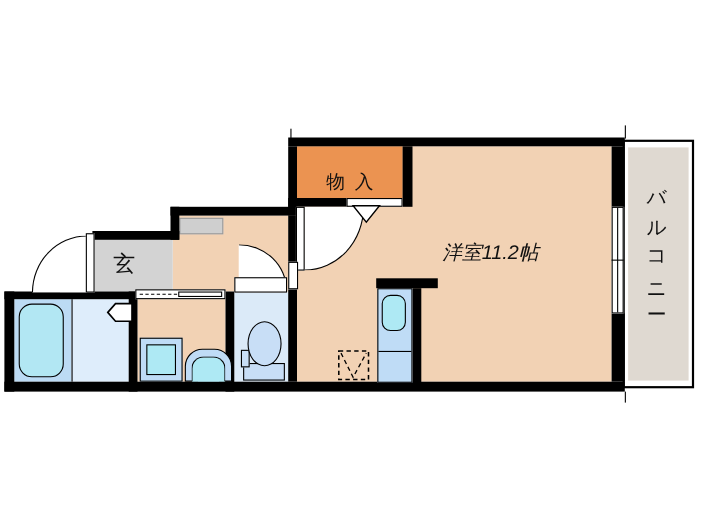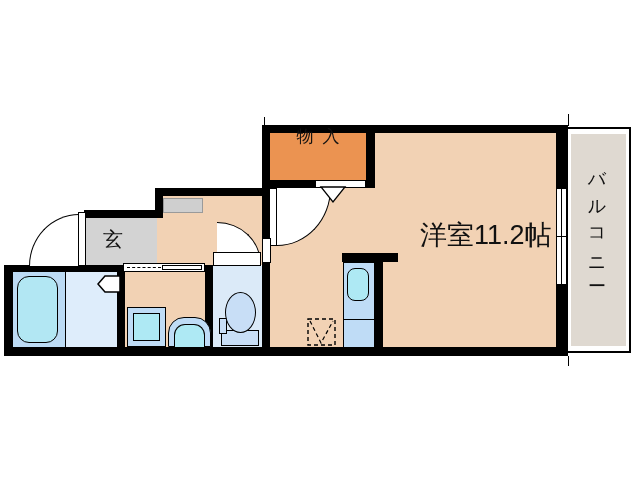--- a/index.html
+++ b/index.html
@@ -95,18 +95,18 @@
 
   <div class="abs" style="left:343px;top:262px;width:32px;height:86px;background:#BFDCF6;border:1px solid #000;box-sizing:border-box;"></div>
   <div class="abs" style="left:344px;top:319px;width:30px;height:1px;background:#000;"></div>
   <div class="abs" style="left:347px;top:268px;width:22px;height:33px;background:#AEE9F4;border:1.5px solid #000;border-radius:8px;box-sizing:border-box;"></div>
 
   <svg style="left:307px;top:318px;" width="30" height="29" viewBox="0 0 30 29">
     <rect x="1" y="1" width="27" height="26" fill="none" stroke="#000" stroke-width="1.4" stroke-dasharray="4,3"></rect>
     <polyline points="3,3 14,25 26,3" fill="none" stroke="#000" stroke-width="1.2" stroke-dasharray="4,3"></polyline>
   </svg>
 
-  <div class="abs room-label" style="left:270px;top:113px;width:96px;height:47px;font-size:17px;letter-spacing:9px;text-indent:9px;">物入</div>
-  <div class="abs" style="left:420px;top:217px;font-size:27px;">洋室11.2帖</div>
+  <div class="abs room-label" style="left:270px;top:142px;width:96px;height:47px;font-size:17px;letter-spacing:9px;text-indent:9px;">物入</div>
+  <div class="abs" style="left:402px;top:217px;font-size:18px;font-style:italic;">洋室11.2帖</div>
   <div class="abs" style="left:585px;top:158px;writing-mode:vertical-rl;font-size:18px;letter-spacing:9px;">バルコニー</div>
   <div class="abs" style="left:103px;top:226px;font-size:20px;">玄</div>
 
 </div>
 
 </body></html>

